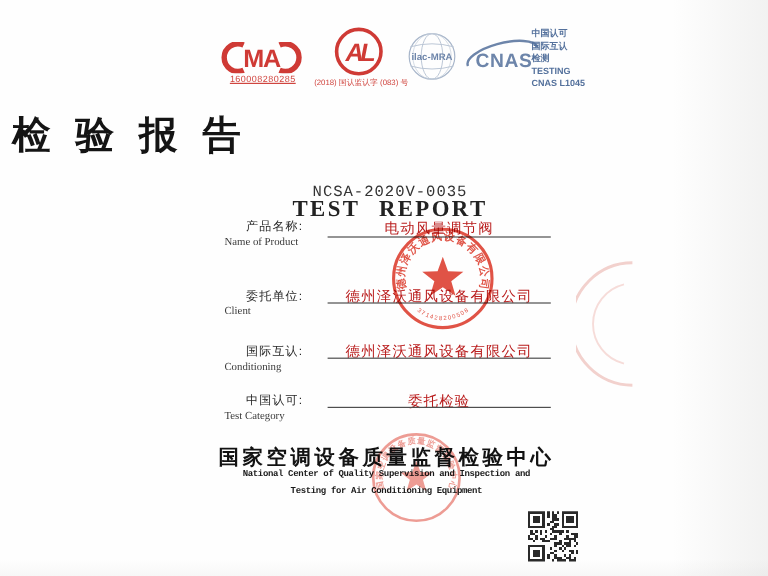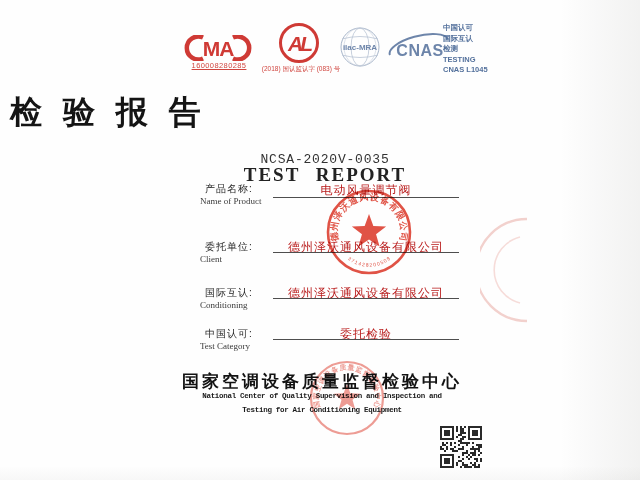--- a/index.html
+++ b/index.html
@@ -20,21 +20,21 @@
   .accred{left:443px;top:23px;width:80px;z-index:2;color:#54719c;font-size:7.5px;line-height:10.5px;font-weight:bold;}
   
   .title-cn{left:10px;top:91px;width:630px;text-align:left;font-size:32px;font-weight:800;
        letter-spacing:6px;color:#141414;z-index:2;}
   .title-en{left:10px;top:128px;width:630px;text-align:center;font-size:19px;font-weight:600;
        font-family:"Liberation Serif",serif;letter-spacing:2px;word-spacing:9px;color:#222;z-index:2;margin-top:36px;}
   .report-no{left:10px;top:152px;width:630px;text-align:center;font-size:13px;
        font-family:"Liberation Mono",monospace;letter-spacing:0.8px;color:#333;z-index:2;}
   
   .f-cn{left:205px;font-size:10px;letter-spacing:1px;color:#262626;z-index:2;}
-  .f-en{left:200px;font-size:9px;color:#3a3a3a;font-family:"Liberation Serif",serif;z-index:2;text-align:center;}
+  .f-en{left:187px;font-size:9px;color:#3a3a3a;font-family:"Liberation Serif",serif;z-index:2;text-align:center;}
   .f-line{left:273px;width:186px;border-bottom:1px solid #4e4e4e;height:0;z-index:2;}
   .f-val{left:273px;width:186px;text-align:center;font-size:12px;letter-spacing:1px;color:#b91c1c;z-index:2;}
   
   .footer-cn{left:2px;top:370px;width:640px;text-align:center;font-size:17px;font-weight:800;
        letter-spacing:3px;color:#121212;z-index:2;}
   .footer-en{left:2px;width:640px;text-align:center;font-size:7.5px;font-weight:bold;
        font-family:"Liberation Mono",monospace;letter-spacing:-0.3px;color:#1a1a1a;z-index:2;}
   .fe1{top:392px;} .fe2{top:406px;}
   
   .stamp{z-index:3;mix-blend-mode:multiply;pointer-events:none;}

